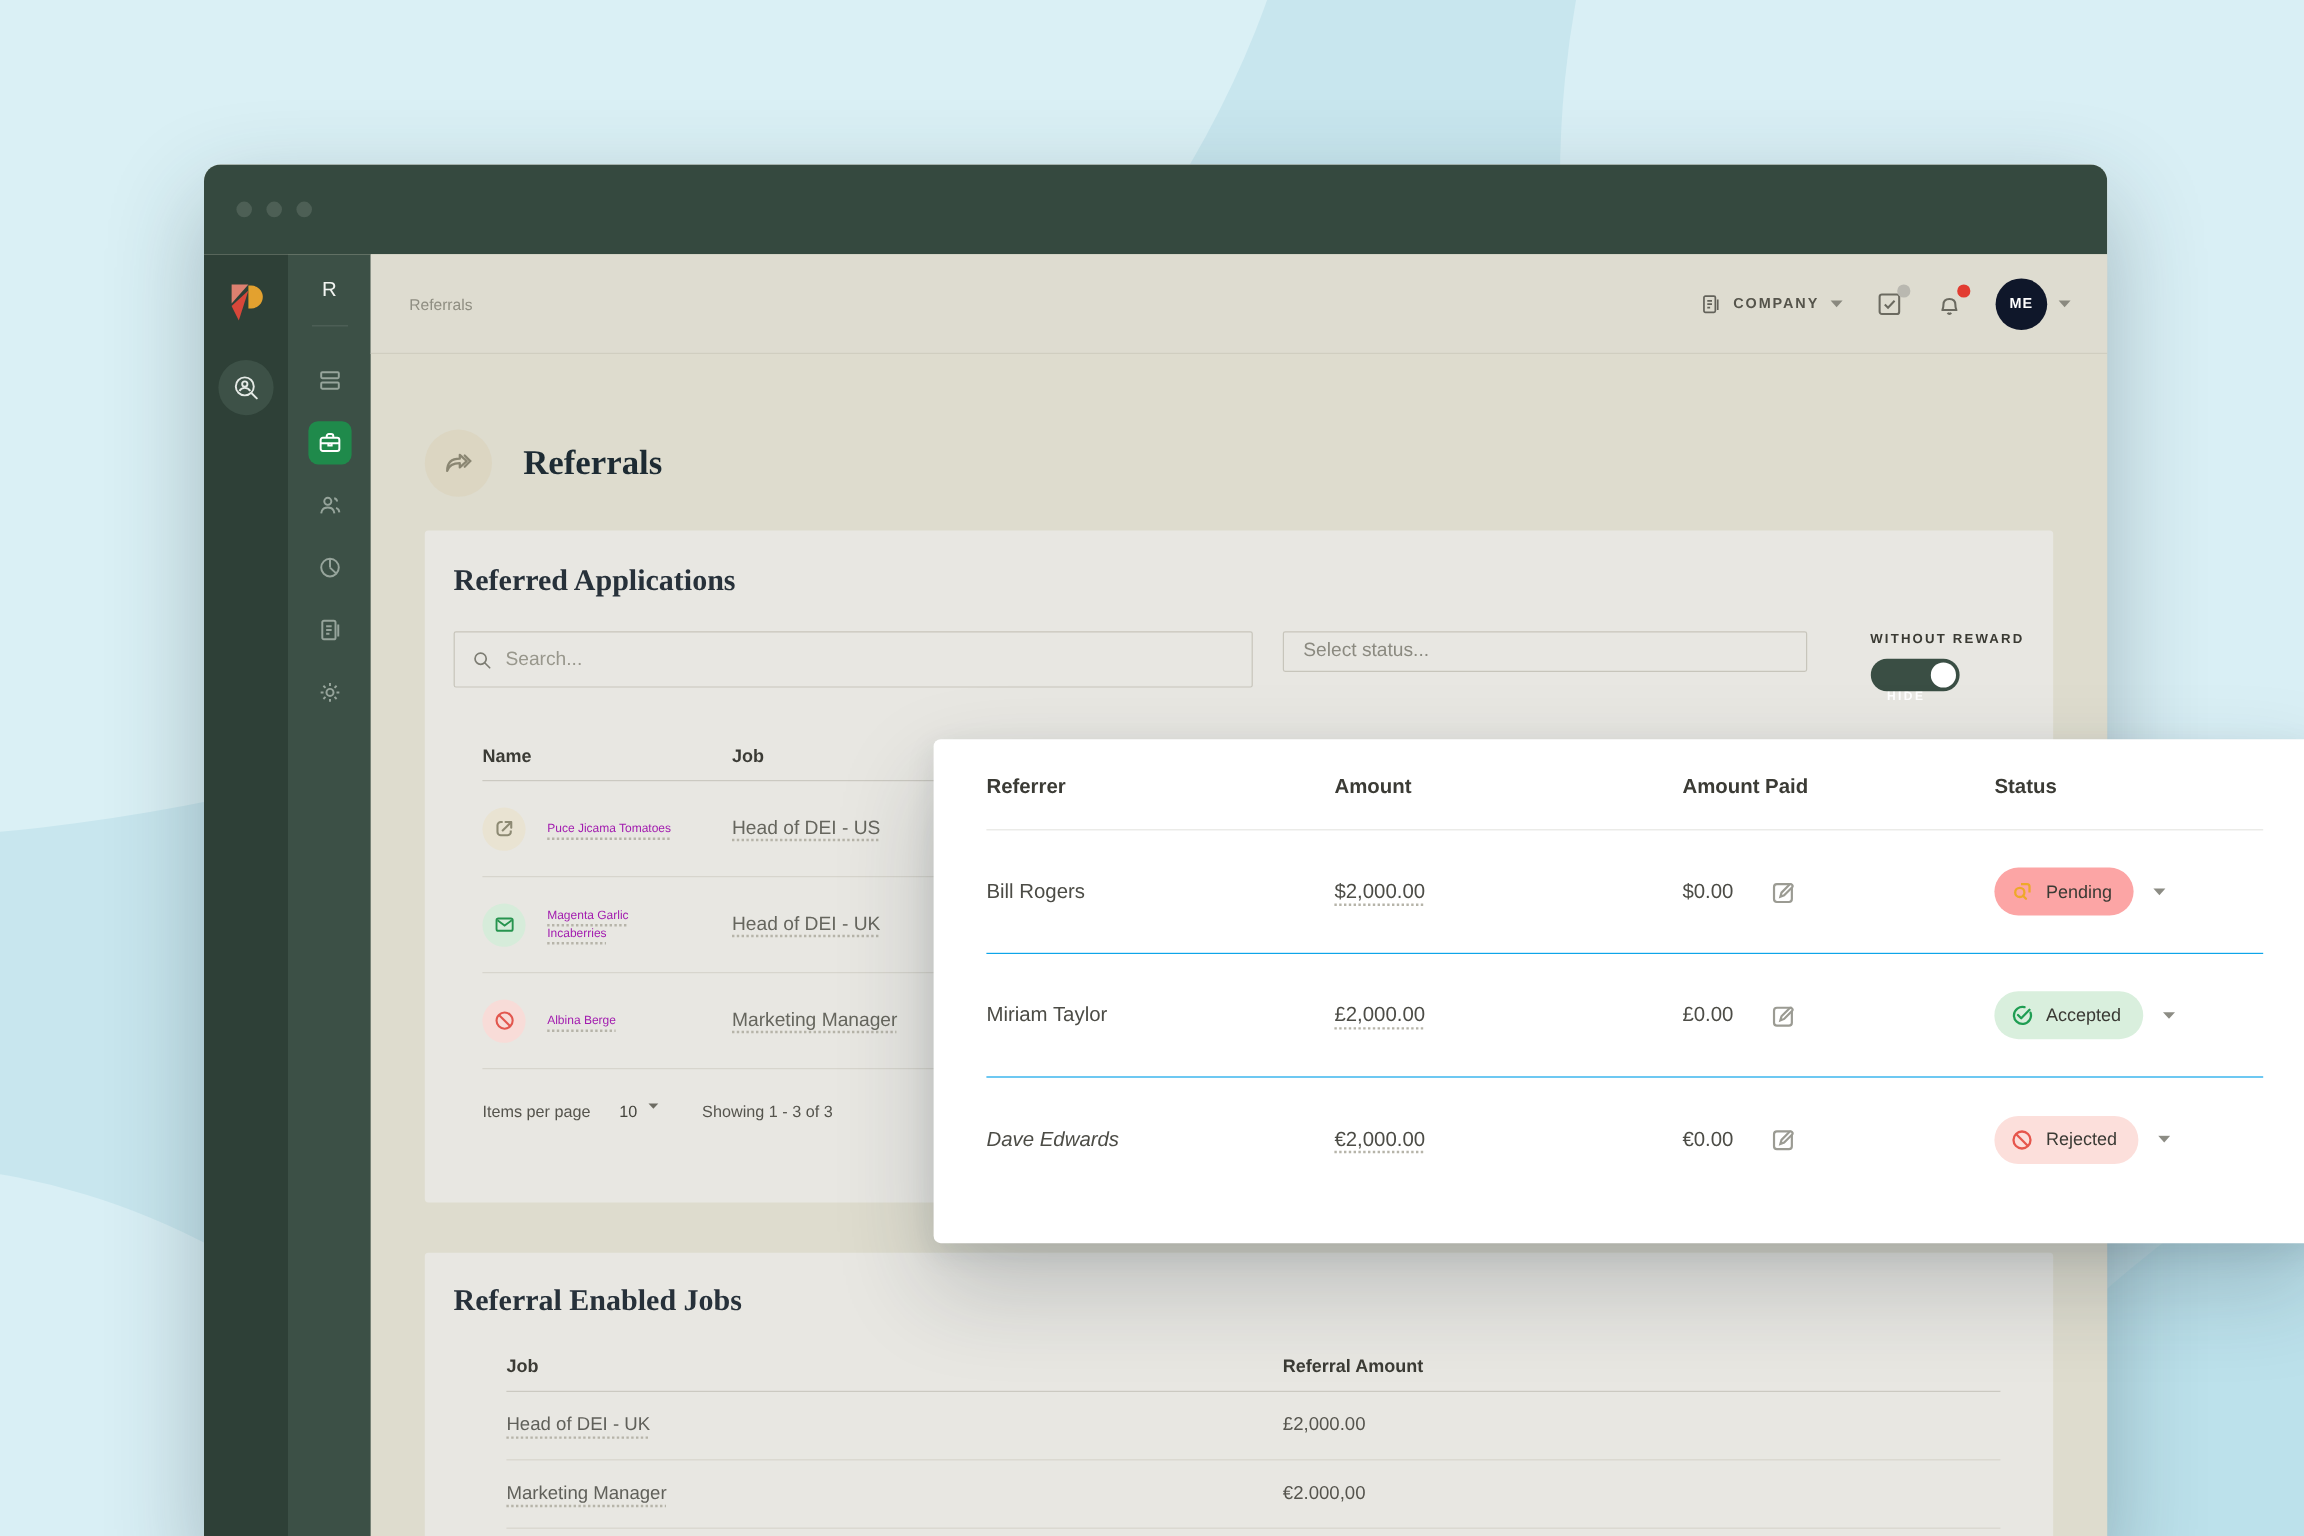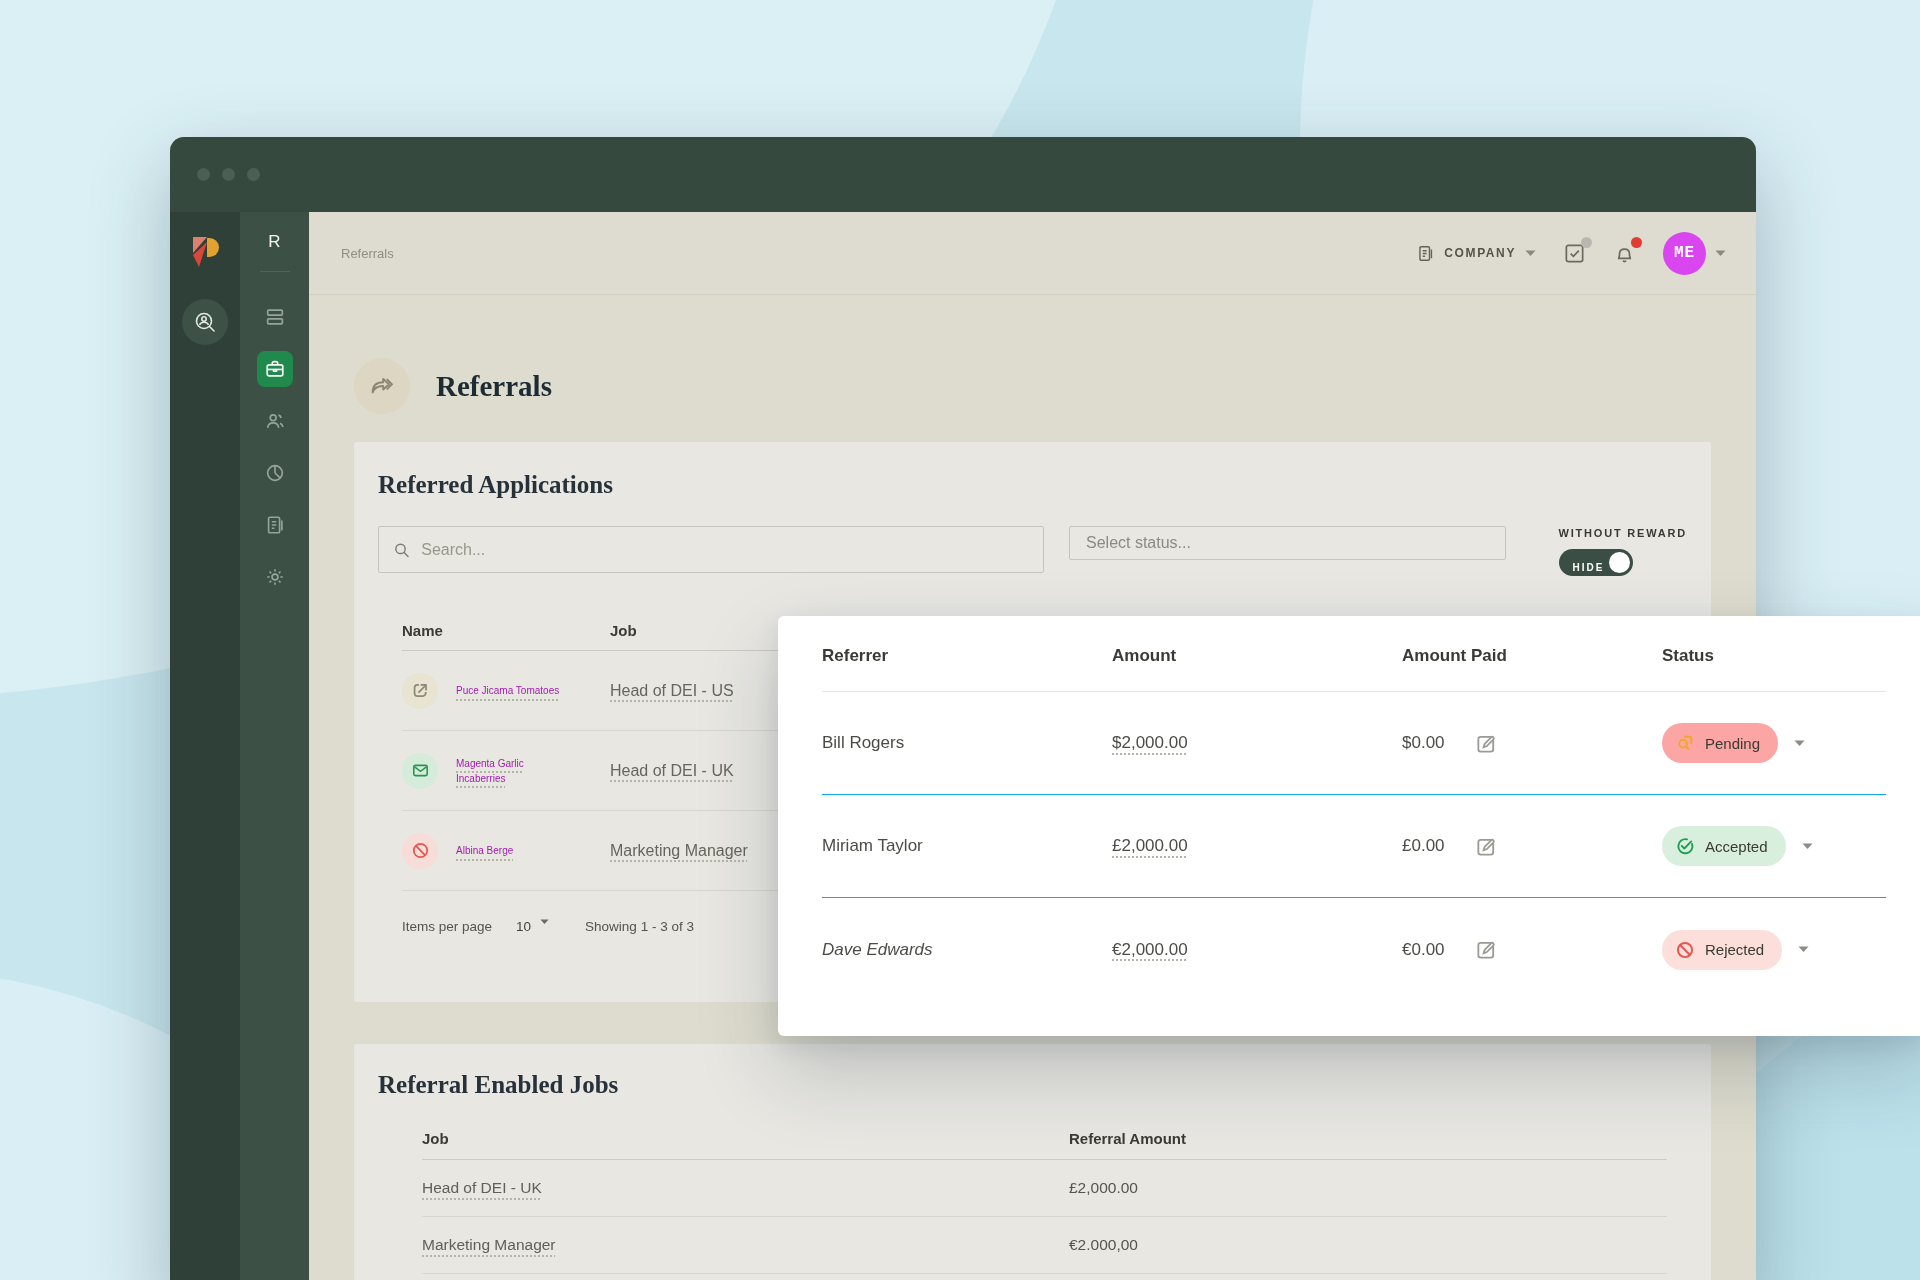--- a/index.html
+++ b/index.html
@@ -50,22 +50,22 @@
   }
   .crumb { font-size:13px; color:#8f8e82; }
   .top-right { margin-left:auto; display:flex; align-items:center; gap:27px; }
   .company { display:flex; align-items:center; gap:9px; color:#63625a; cursor:pointer; }
   .company-label { font-size:12px; font-weight:700; letter-spacing:1.6px; color:#55544b; }
   .badge-wrap { position:relative; color:#6b6a60; cursor:pointer; display:flex; }
   .badge { position:absolute; top:-5px; right:-6px; width:11px; height:11px; border-radius:50%; }
   .badge.gray { background:#b9b8b0; }
   .badge.red { background:#e23c31; }
   .avatar-group { display:flex; align-items:center; gap:9px; cursor:pointer; }
-  .avatar { width:43px; height:43px; border-radius:50%; background:#d946ef; color:#fff;
-    display:flex; align-items:center; justify-content:center; font-size:16px; font-weight:700; letter-spacing:1px;font-family:Liberation Mono, monospace; }
+  .avatar { width:43px; height:43px; border-radius:50%; background:#0f172a; color:#fff;
+    display:flex; align-items:center; justify-content:center; font-size:12px; font-weight:700; letter-spacing:1px; }
   .chev { color:#8a897f; display:flex; }
 
   
   .content { flex:1; padding:63px 45px 0; min-width:0; }
   .page-head { display:flex; align-items:center; gap:26px; height:56px; }
   .page-icon { width:56px; height:56px; border-radius:50%; background:#dcd6c2; color:#8a8672;
     display:flex; align-items:center; justify-content:center; flex:none; }
   .serif { font-family:"Liberation Serif","DejaVu Serif",serif; }
   .page-title { font-size:29px; font-weight:600; color:#1d2b33; }
 
@@ -77,21 +77,21 @@
   .search-box { width:666px; height:47px; border:1px solid #c7c5bb; border-radius:2px;
     display:flex; align-items:center; padding:0 14px; gap:11px; color:#8b8a80; }
   .search-box input { border:none; outline:none; background:transparent; font-size:16px; color:#55544c; width:100%;
     font-family:"Liberation Sans","DejaVu Sans",sans-serif; }
   .search-box input::placeholder { color:#98978c; }
   .select-box { width:437px; height:34px; border:1px solid #c7c5bb; border-radius:2px; margin-left:25px;
     display:flex; align-items:center; padding:0 16px; font-size:16px; color:#8b8a80; cursor:pointer; }
   .reward { margin-left:auto; padding-top:1px; }
   .reward-label { font-size:11px; font-weight:700; letter-spacing:1.8px; color:#3a3a33; }
   .toggle { margin-top:10px; width:74px; height:27px; border-radius:14px; background:#3a4e44; position:relative; cursor:pointer; }
-  .toggle-label { position:absolute; left:14px; top:13px; font-size:10px; font-weight:700; letter-spacing:2px; color:#ffffff; }
+  .toggle-label { position:absolute; left:14px; top:26px; font-size:10px; font-weight:700; letter-spacing:2px; color:#ffffff; }
   .knob { position:absolute; right:3px; top:3px; width:21px; height:21px; border-radius:50%; background:#ffffff; }
 
   .table1 { margin:46px 0 0 24px; }
   .t1-head { display:grid; grid-template-columns:208px 1fr; padding-bottom:11px; border-bottom:1px solid #cbc9c1;
     font-size:15px; font-weight:700; color:#3b3b35; }
   .t1-row { display:grid; grid-template-columns:208px 1fr; align-items:center; height:80px; border-bottom:1px solid #d7d5cd; }
   .name-cell { display:flex; align-items:center; gap:18px; }
   .row-icon { width:36px; height:36px; border-radius:50%; display:flex; align-items:center; justify-content:center; flex:none; }
   .row-icon.export { background:#e9e3d2; color:#8d8a73; }
   .row-icon.mail { background:#d6ecda; color:#27944f; }

